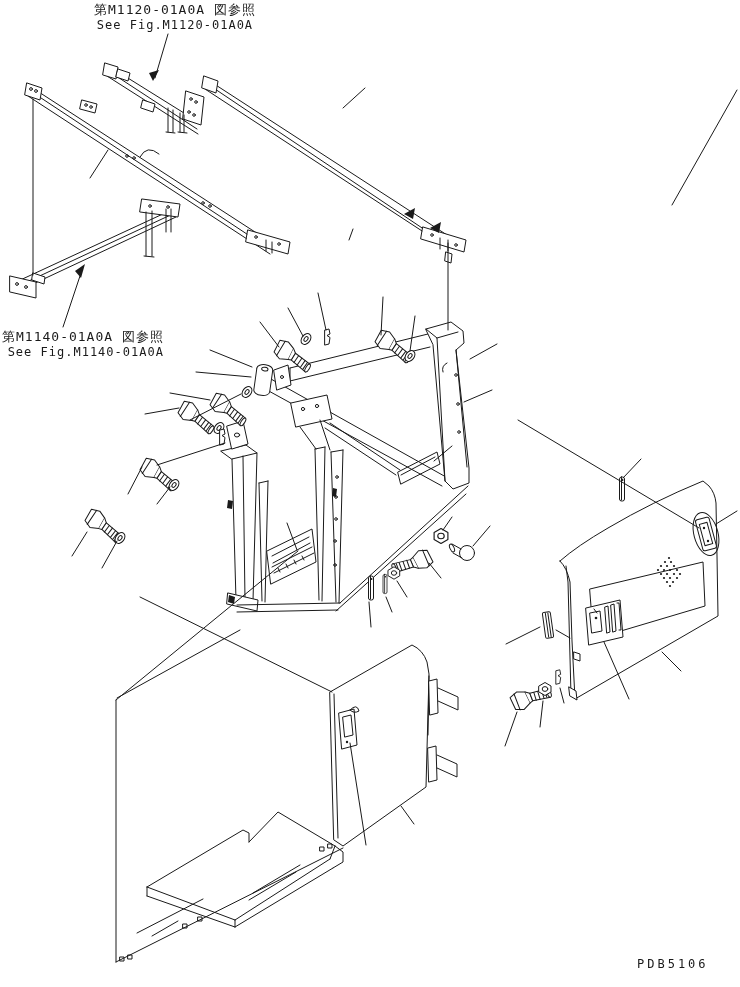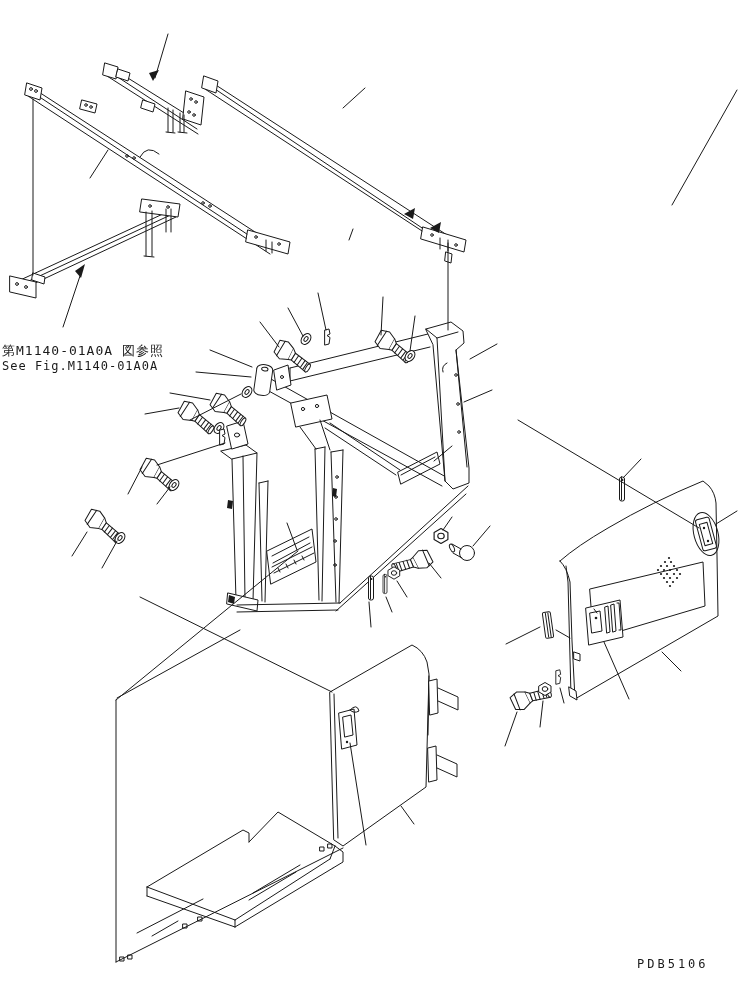--- a/index.html
+++ b/index.html
@@ -3,21 +3,21 @@
 <meta charset="utf-8">
 <style>
   html,body{margin:0;padding:0;background:#fff;}
   #stage{position:relative;width:740px;height:987px;background:#fff;overflow:hidden;
          font-family:"DejaVu Sans Mono","DejaVu Sans",monospace;color:#1a1a1a;}
   #artwork{position:absolute;left:0;top:0;}
   .label{position:absolute;white-space:nowrap;color:#1a1a1a;}
   .label .jp{font-size:13px;letter-spacing:1px;line-height:16px;}
   .label .en{font-size:12px;letter-spacing:1px;line-height:14px;}
   #fig-1120{left:94px;top:2px;text-align:center;}
-  #fig-1140{left:2px;top:343px;text-align:left;}
+  #fig-1140{left:2px;top:329px;text-align:right;}
   #rev-label{left:172px;top:931px;text-align:center;width:150px;}
   #doc-num{left:637px;top:957px;font-size:12px;letter-spacing:3px;}
   svg path,svg line,svg ellipse,svg circle,svg rect,svg polygon,svg polyline{
      stroke:#1a1a1a;stroke-width:1;fill:none;stroke-linejoin:round;stroke-linecap:round;}
   svg .fw{fill:#ffffff;}
   svg .fb{fill:#1a1a1a;stroke:none;}
   svg .dot{fill:#1a1a1a;stroke:none;}
 </style>
 </head>
 <body>
@@ -287,20 +287,24 @@
     <path d="M517,712 L505,746 M543,701 L540,727 M560,688 L564,703"></path>
     <path d="M506,644 L540,627 M556,630 L570,638"></path>
     <path d="M518,420 L699,528 M716,524 L737,511 M623,478 L641,459 M662,652 L681,671 M604,642 L629,699"></path>
     <path d="M350,743 L366,845 M401,806 L414,824 M140,597 L332,692"></path>
     <path d="M452,446 L434,461 M497,344 L470,359 M492,390 L464,402 M287,523 L297,550"></path>
     <path d="M108,150 L90,178 M737,90 L672,205 M365,88 L343,108 M448,243 L448,330"></path>
     <path d="M33,99 L33,275 M353,229 L349,240 M152,936 L178,921"></path>
   </g>
 </svg>
 
+<div class="label" id="fig-1120">
+  <div class="jp">第M1120-01A0A 図参照</div>
+  <div class="en">See Fig.M1120-01A0A</div>
+</div>
 
 <div class="label" id="fig-1140">
   <div class="jp">第M1140-01A0A 図参照</div>
   <div class="en">See Fig.M1140-01A0A</div>
 </div>
 
 
 <div class="label" id="doc-num">PDB5106</div>
 
 </div>

